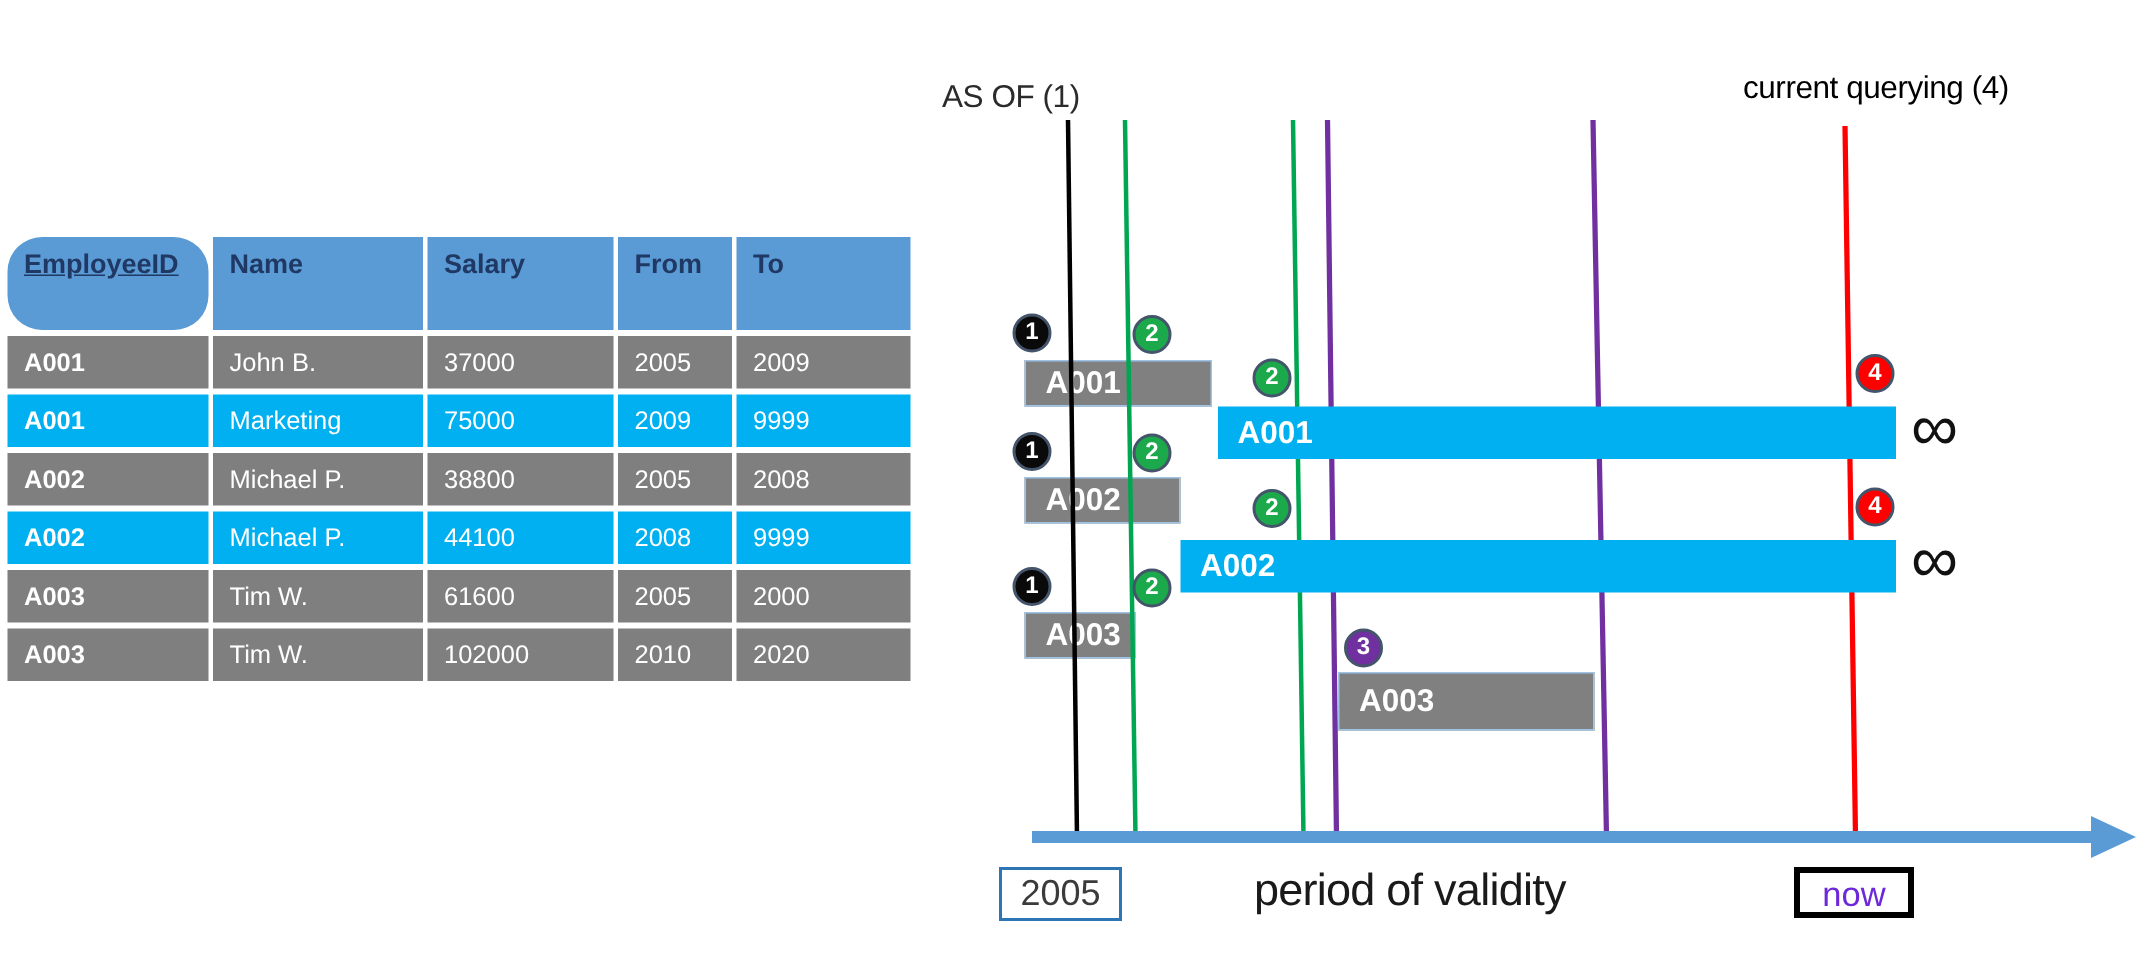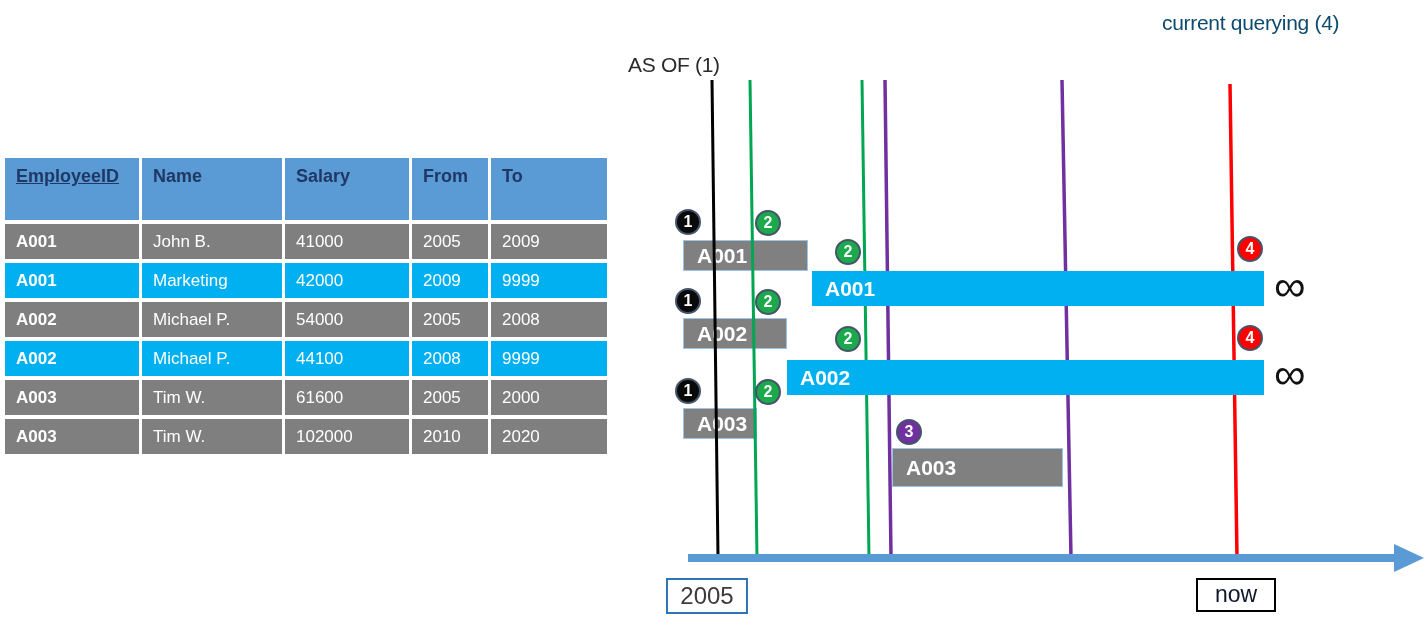--- a/index.html
+++ b/index.html
@@ -12,35 +12,35 @@
   table.emp {
     position:absolute; left:2px; top:154px;
     border-collapse:separate; border-spacing:3px 4px;
     table-layout:fixed;
   }
   table.emp td, table.emp th { margin:0; overflow:hidden; white-space:nowrap; }
   table.emp th {
     background:#5B9BD5; color:#1F3864; font-weight:bold; font-size:18px;
     text-align:left; vertical-align:top; padding:8px 0 0 11px; height:54px;
   }
-  table.emp th.u { text-decoration:underline; }
+  table.emp th.u { text-decoration:underline;border-radius:23px; }
   table.emp td {
     color:#ffffff; font-size:17px; height:35px; padding:0 0 0 11px;
     vertical-align:middle; background:#7F7F7F;
   }
   table.emp tr.hl td { background:#00B0F0; }
   table.emp td.id { font-weight:bold; }
   .w-id{width:123px}.w-name{width:129px}.w-sal{width:113px}.w-from{width:65px}.w-to{width:105px}
 
   
   .legend-label { position:absolute; font-size:21px; letter-spacing:-0.3px; white-space:nowrap; }
   .lg-black { color:#2b2b2b; }
   .lg-green { color:#00B050; }
   .lg-purple{ color:#7030A0; }
-  .lg-red   { color:#0c4a6e; line-height:25px; }
+  .lg-red   { color:#000000; line-height:25px;margin-top:36px; }
 
   
   .lines-svg { position:absolute; left:0; top:0; z-index:2; pointer-events:none; }
   .bar { position:absolute; display:flex; align-items:center; color:#ffffff;
          font-weight:bold; font-size:21px; padding-left:13px; box-sizing:border-box; }
   .bar-gray { background:#808080; border:1px solid #9DC3E6; z-index:1; }
   .bar-cyan { background:#00B0F0; z-index:3; }
 
   .badge { position:absolute; width:26px; height:26px; border-radius:50%;
            border:2px solid #44546A; box-sizing:border-box; z-index:4;
@@ -52,55 +52,55 @@
 
   .infinity { position:absolute; z-index:4; color:#111111; font-size:44px; line-height:44px; }
 
   
   .axis-start-box { position:absolute; left:666px; top:578px; width:82px; height:36px;
     border:2px solid #2E75B6; box-sizing:border-box; color:#3b3b3b;
     font-size:24px; line-height:32px; text-align:center; z-index:5; }
   .axis-title { position:absolute; left:836px; top:577px; color:#1a1a1a;
     font-size:30px; letter-spacing:-0.5px; z-index:5; white-space:nowrap; }
   .axis-end-box { position:absolute; left:1196px; top:578px; width:80px; height:34px;
-    border:2px solid #000000; box-sizing:border-box; color:#0f172a;
+    border:4px solid #000000; box-sizing:border-box; color:#6d28d9;
     font-size:23px; line-height:29px; text-align:center; z-index:5; }
 </style>
 </head>
 <body>
 
 <div class="canvas">
 
   <table class="emp">
     <tbody>
         <tr>
       <th class="u w-id">EmployeeID</th>
       <th class="w-name">Name</th>
       <th class="w-sal">Salary</th>
       <th class="w-from">From</th>
       <th class="w-to">To</th>
     </tr>
     <tr>
       <td class="id">A001</td>
       <td>John B.</td>
-      <td>41000</td>
+      <td>37000</td>
       <td>2005</td>
       <td>2009</td>
     </tr>
     <tr class="hl">
       <td class="id">A001</td>
       <td>Marketing</td>
-      <td>42000</td>
+      <td>75000</td>
       <td>2009</td>
       <td>9999</td>
     </tr>
     <tr>
       <td class="id">A002</td>
       <td>Michael P.</td>
-      <td>54000</td>
+      <td>38800</td>
       <td>2005</td>
       <td>2008</td>
     </tr>
     <tr class="hl">
       <td class="id">A002</td>
       <td>Michael P.</td>
       <td>44100</td>
       <td>2008</td>
       <td>9999</td>
     </tr>
@@ -165,15 +165,16 @@
   <div class="badge bg-black" style="left:675px;  top:378px;">1</div>
   <div class="badge bg-green" style="left:755px;  top:379px;">2</div>
   <div class="badge bg-purple" style="left:896px;  top:419px;">3</div>
   <div class="badge bg-red" style="left:1237px; top:236px;">4</div>
   <div class="badge bg-red" style="left:1237px; top:325px;">4</div>
 
   <div class="infinity" style="left:1274px; top:264px;">∞</div>
   <div class="infinity" style="left:1274px; top:352px;">∞</div>
 
   <div class="axis-start-box">2005</div>
+  <div class="axis-title">period of validity</div>
   <div class="axis-end-box">now</div>
 
 </div>
 
 </body></html>

